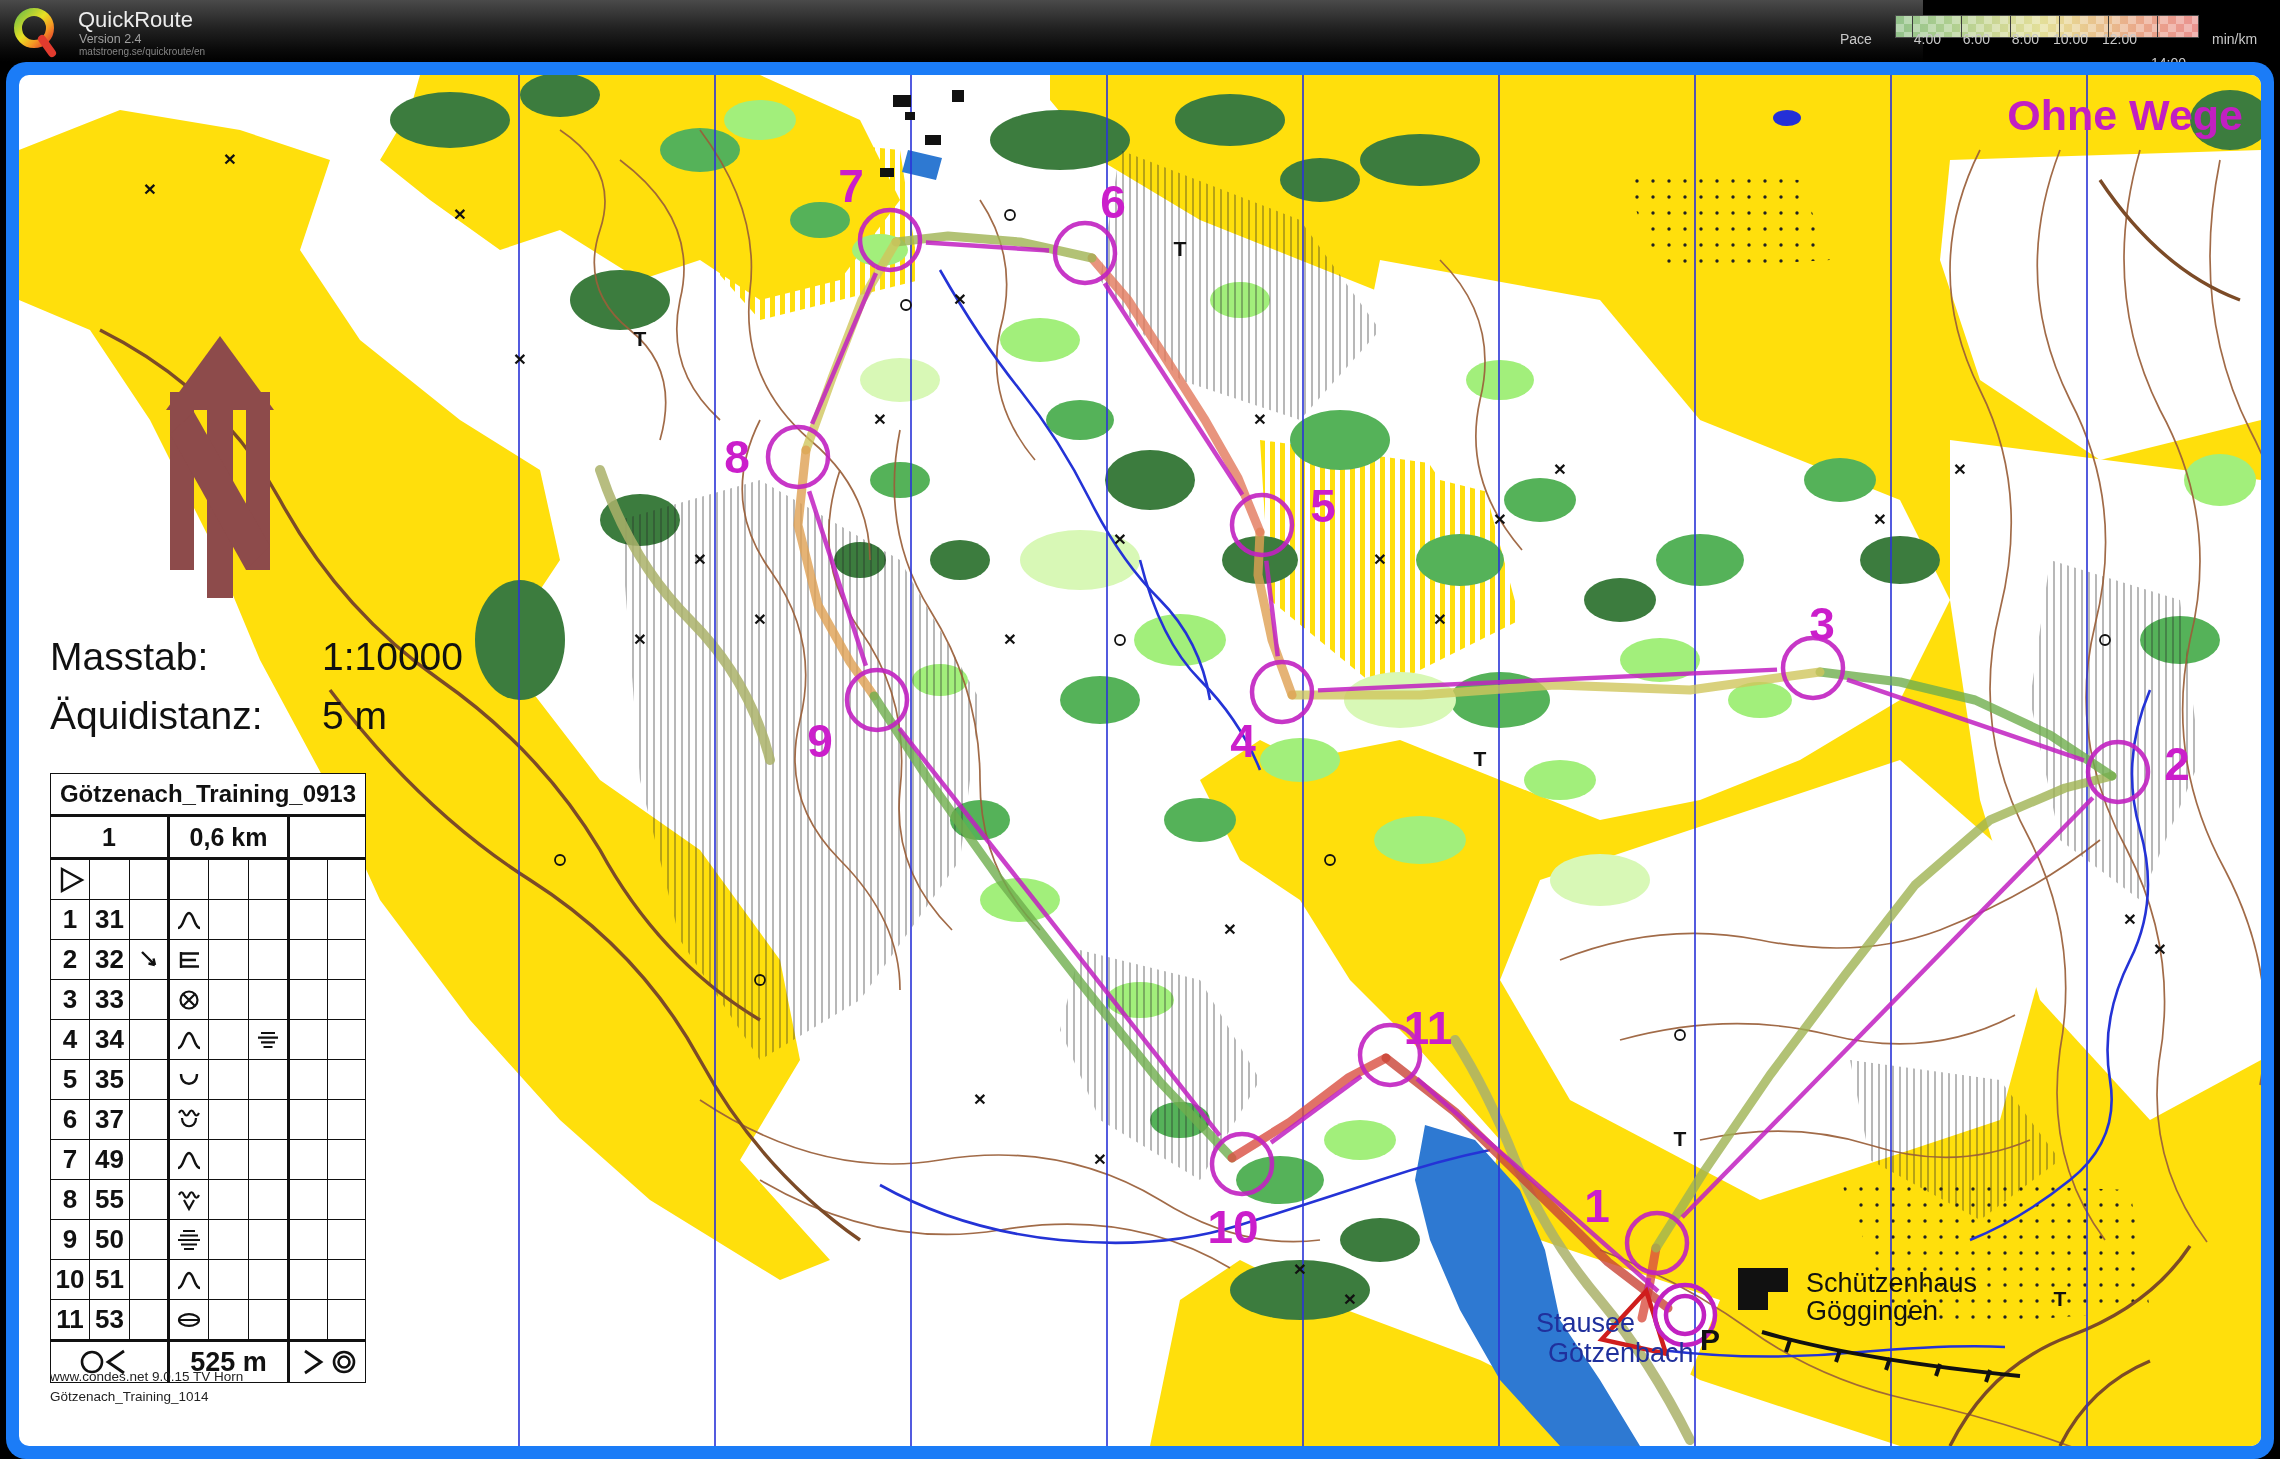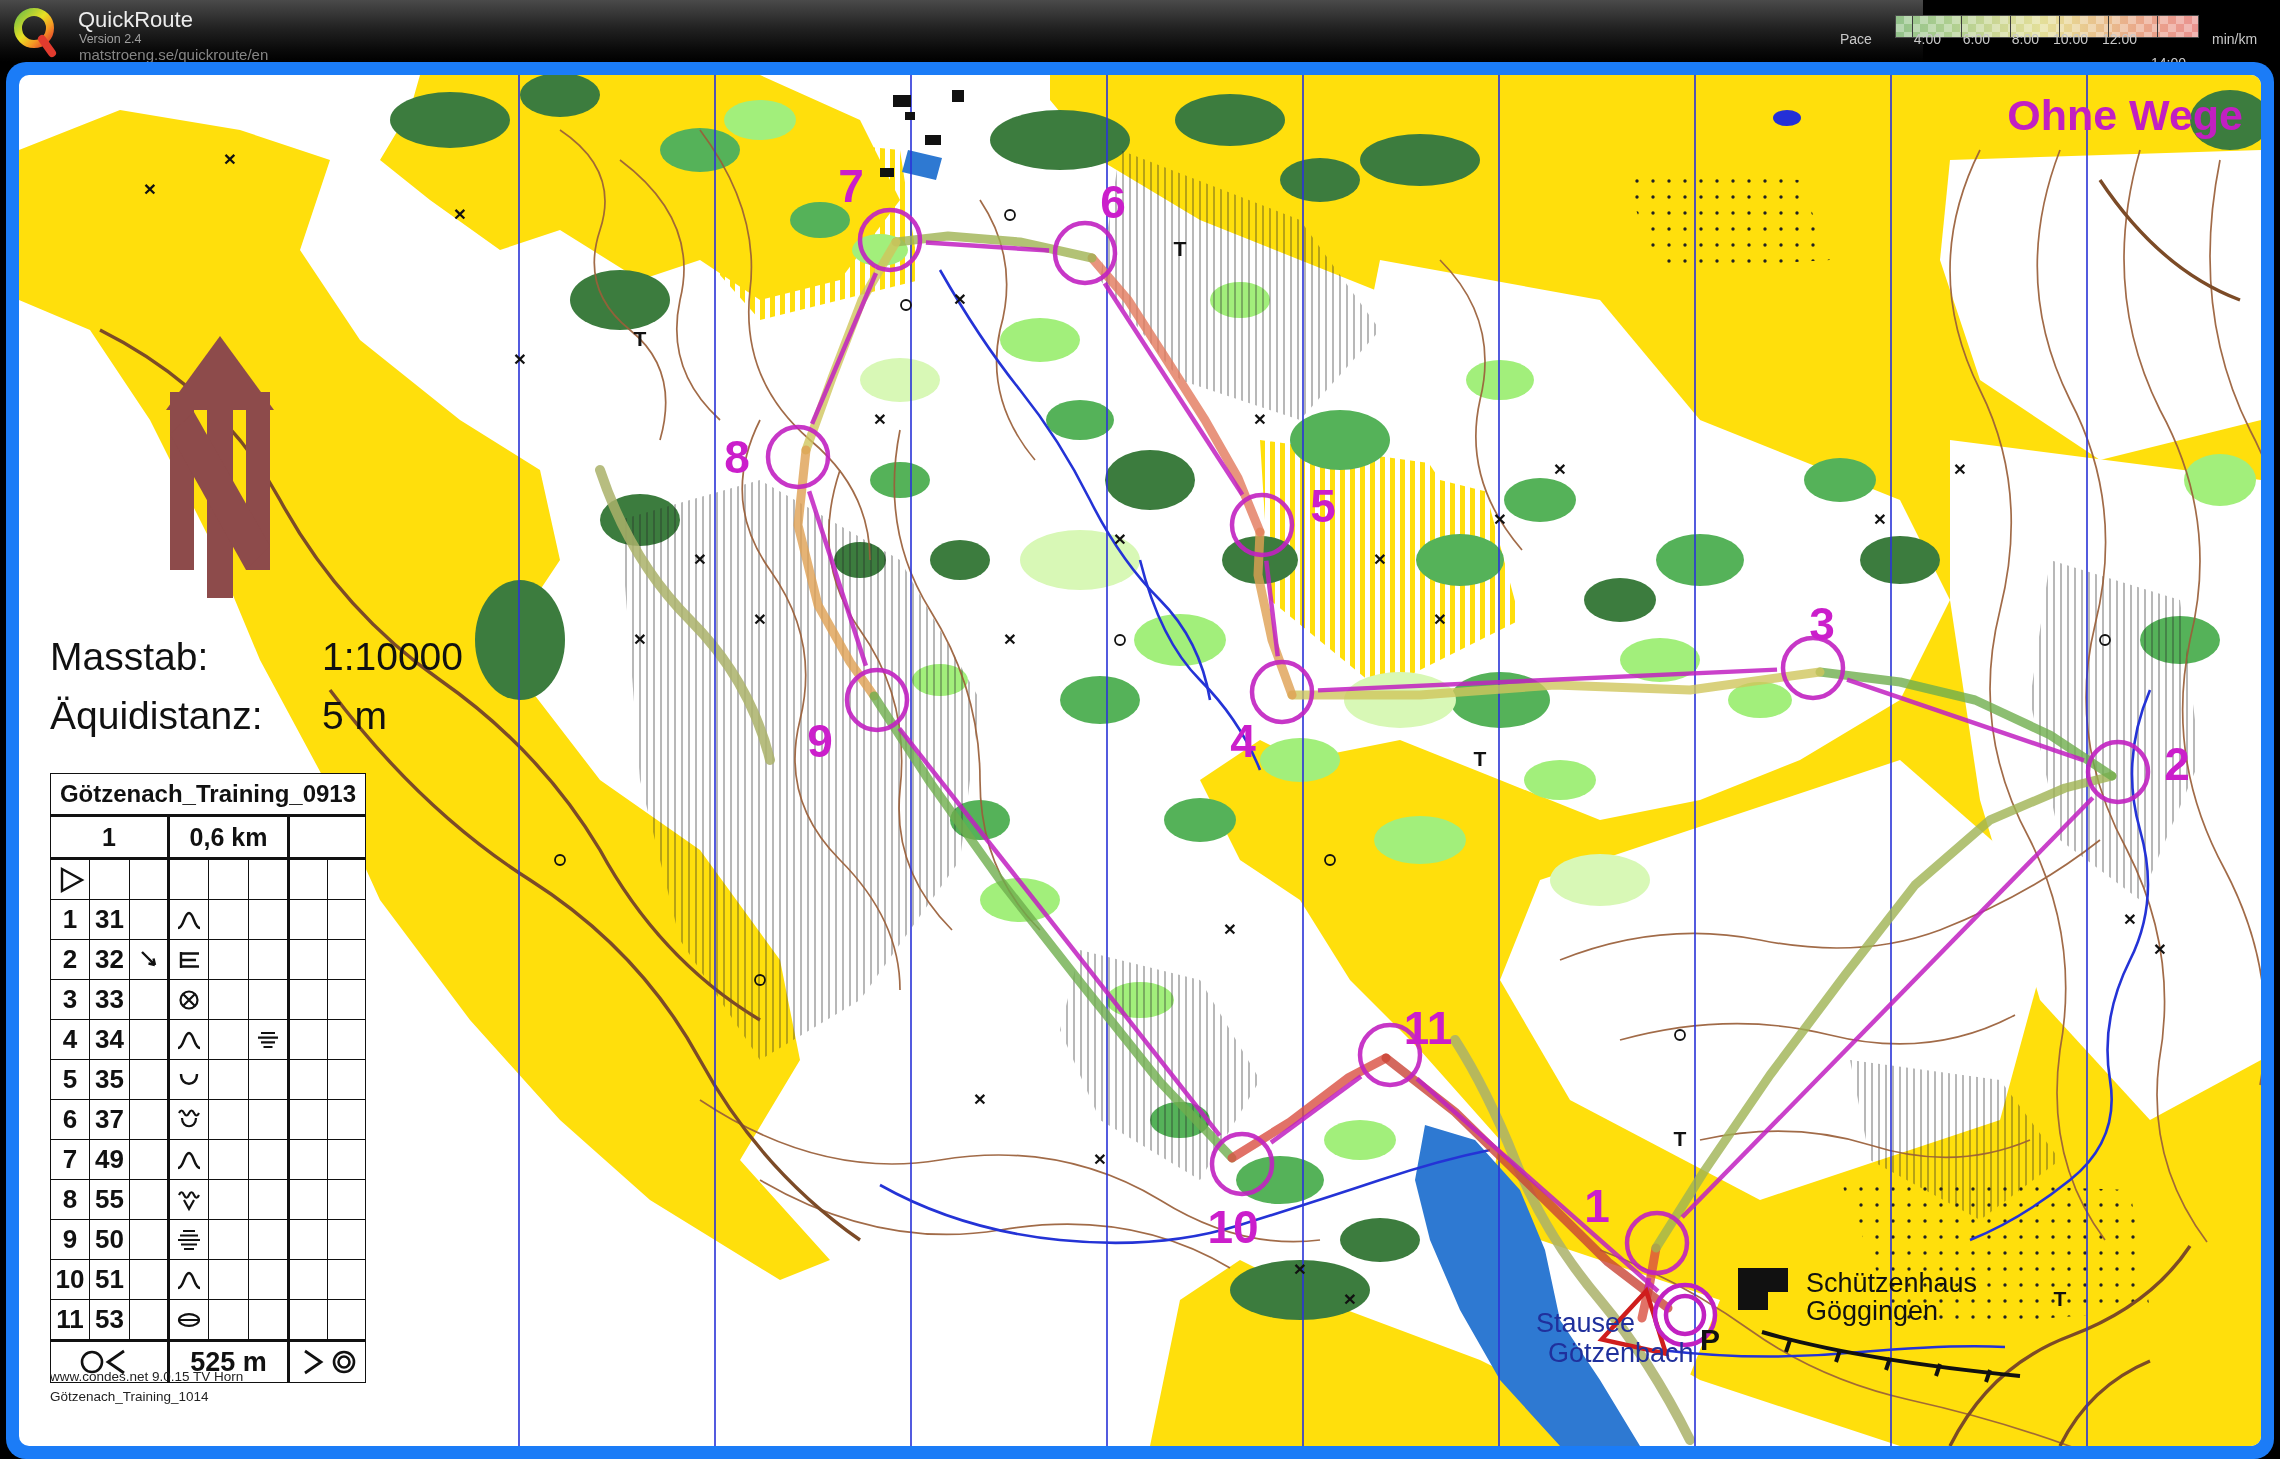--- a/index.html
+++ b/index.html
@@ -4,21 +4,21 @@
 <style>
   html,body{margin:0;padding:0}
   body{width:2280px;height:1459px;background:#000;position:relative;overflow:hidden;
        font-family:"Liberation Sans",sans-serif}
   
   .topbar{position:absolute;left:0;top:0;width:1923px;height:62px;
           background:linear-gradient(#4a4a4a,#222 45%,#0a0a0a 80%,#000)}
   .logo{position:absolute;left:8px;top:3px}
   .app-name{position:absolute;left:78px;top:7px;font-size:22px;color:#ededed}
   .app-version{position:absolute;left:79px;top:32px;font-size:12.5px;color:#9f9f9f}
-  .app-url{position:absolute;left:79px;top:46px;font-size:15px;color:#858585}
+  .app-url{position:absolute;left:79px;top:46px;font-size:10px;color:#858585}
   .pace-label{position:absolute;left:1840px;top:31px;font-size:14px;color:#c9c9c9}
   .pace-unit{position:absolute;left:2212px;top:31px;font-size:14px;color:#c9c9c9}
   .pace-bar{position:absolute;left:1895px;top:15px;width:302px;height:21px;border:1px solid #4a4a4a;
     background-image:
       conic-gradient(rgba(255,255,255,.32) 25%, rgba(255,255,255,0) 0 50%, rgba(255,255,255,.32) 0 75%, rgba(255,255,255,0) 0),
       linear-gradient(90deg,#93c28b,#aecf90 18%,#cdd795 34%,#e3df99 48%,#e8d292 58%,#e9bc8c 70%,#eaa58a 82%,#ea9390);
     background-size:16px 16px,100% 100%}
   .pace-tick{position:absolute;top:0;width:1px;height:100%;background:#3a3a3a}
   .pace-tick-label{position:absolute;top:31px;width:60px;text-align:right;font-size:14px;color:#c9c9c9}
   

